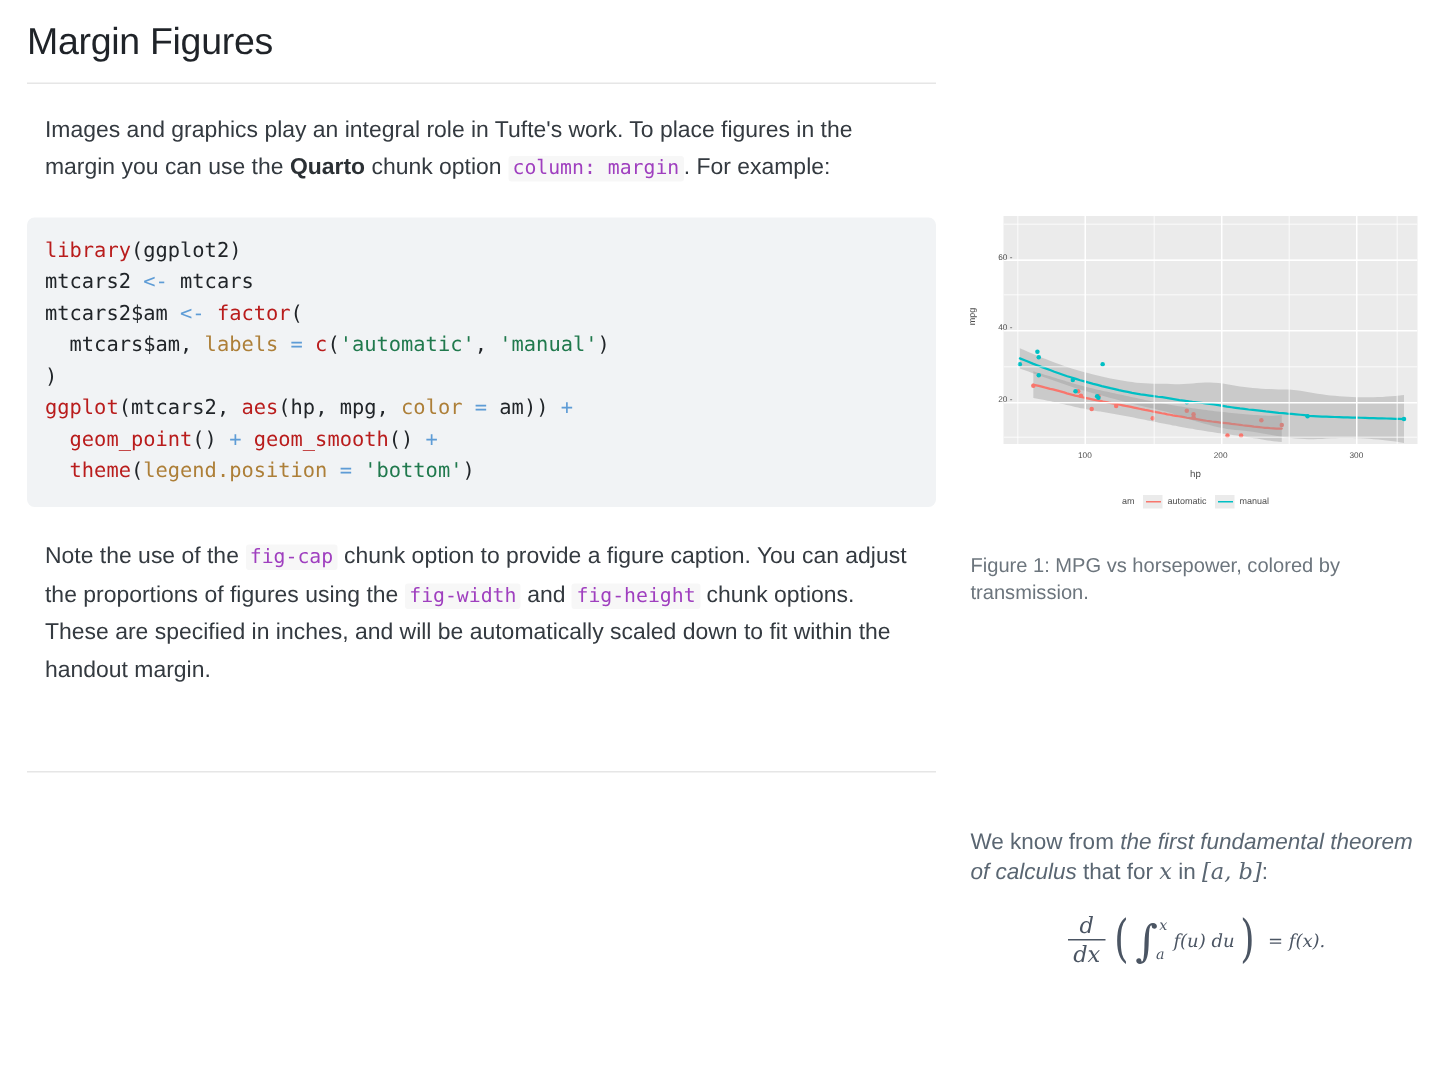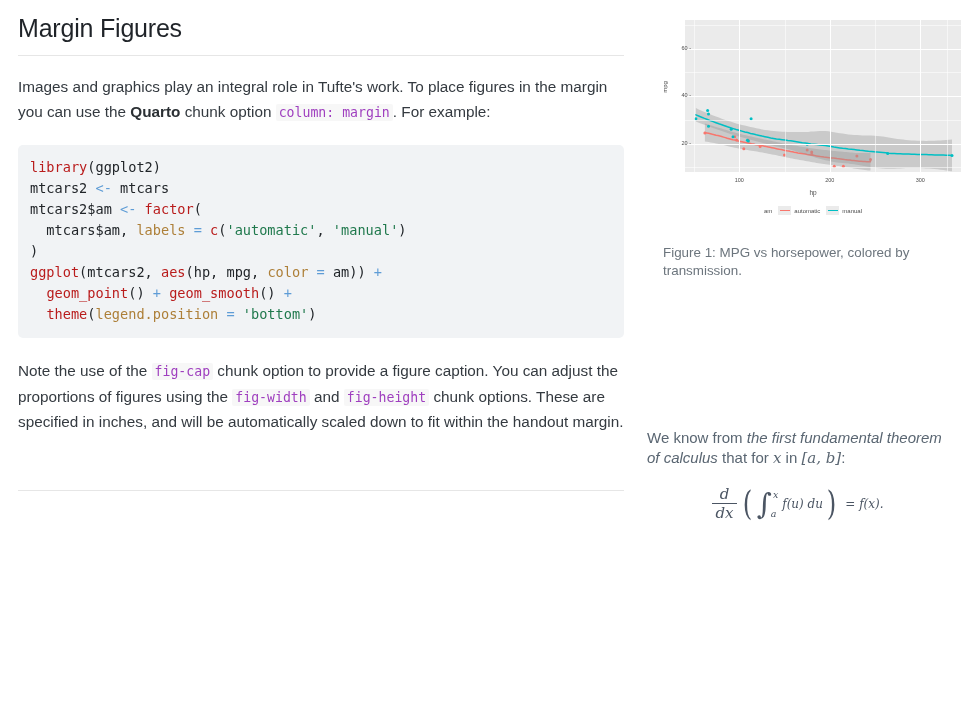--- a/index.html
+++ b/index.html
@@ -48,21 +48,21 @@
   .title-rule {
     height: 1px;
     background: #e6e6e6;
     margin-top: 11px;
   }
 
   
   p.body-text {
     font-size: 15.3px;
     line-height: 24.5px;
-    margin: 0;
+    margin: 12px;
     color: #343a40;
   }
   b, strong { font-weight: 700; color: #2b3034; }
 
   
   code.inline {
     font-family: "DejaVu Sans Mono", "Liberation Mono", monospace;
     font-size: 13.2px;
     color: #9f3fbf;
     background: #f7f7f7;
@@ -266,21 +266,21 @@
     <p class="body-text" style="margin-top:21px;"><span>Note the use of the </span><code class="inline">fig-cap</code><span> chunk option to provide a figure caption. You can adjust the proportions of figures using the </span><code class="inline">fig-width</code><span> and </span><code class="inline">fig-height</code><span> chunk options. These are specified in inches, and will be automatically scaled down to fit within the handout margin.</span></p>
 
     <div style="margin-top:55px;">
       <div class="title-rule"></div>
     </div>
 
   </div>
 
   <div class="margin-col">
 
-    <figure style="margin:16px; " class="figure-wrap">
+    <figure style="margin:0; padding-top:140px;" class="figure-wrap">
       <div class="ggplot" id="gg">
         <div class="gg-panel" id="gg-panel"><div class="gg-grid-minor-x" style="left: 262.426px;"></div><div class="gg-grid-minor-x" style="left: 190.033px;"></div><div class="gg-grid-minor-x" style="left: 99.541px;"></div><div class="gg-grid-minor-x" style="left: 9.04918px;"></div><div class="gg-grid-major-x" style="left: 235.279px;"></div><div class="gg-grid-major-x" style="left: 144.787px;"></div><div class="gg-grid-major-x" style="left: 54.2951px;"></div><div class="gg-grid-minor-y" style="top: 4.75px;"></div><div class="gg-grid-minor-y" style="top: 28.5px;"></div><div class="gg-grid-minor-y" style="top: 52.25px;"></div><div class="gg-grid-minor-y" style="top: 99.75px;"></div><div class="gg-grid-minor-y" style="top: 147.25px;"></div><div class="gg-grid-major-y" style="top: 28.5px;"></div><div class="gg-grid-major-y" style="top: 76px;"></div><div class="gg-grid-major-y" style="top: 123.5px;"></div>
           <svg id="gg-svg" width="276" height="152" viewBox="0 0 276 152">
               <path d="M19.9,103.5 L21.8,104.1 L23.6,104.7 L25.5,105.2 L27.4,105.8 L29.2,106.4 L31.1,106.9 L32.9,107.5 L34.8,108.0 L36.7,108.6 L38.5,109.2 L40.4,109.7 L42.2,110.3 L44.1,110.9 L46.0,111.5 L47.8,112.0 L49.7,112.5 L51.5,113.0 L53.4,113.5 L55.3,114.0 L57.1,114.5 L59.0,114.9 L60.8,115.3 L62.7,115.8 L64.6,116.2 L66.4,116.6 L68.3,117.0 L70.1,117.4 L72.0,117.8 L73.9,118.2 L75.7,118.6 L77.6,119.0 L79.4,119.4 L81.3,119.8 L83.2,120.2 L85.0,120.6 L86.9,121.0 L88.8,121.4 L90.6,121.8 L92.5,122.2 L94.3,122.6 L96.2,123.0 L98.1,123.4 L99.9,123.8 L101.8,124.1 L103.6,124.5 L105.5,124.8 L107.4,125.2 L109.2,125.5 L111.1,125.8 L112.9,126.1 L114.8,126.5 L116.7,126.8 L118.5,127.0 L120.4,127.3 L122.2,127.6 L124.1,127.9 L126.0,128.2 L127.8,128.4 L129.7,128.7 L131.5,128.9 L133.4,129.2 L135.3,129.4 L137.1,129.7 L139.0,129.9 L140.9,130.1 L142.7,130.3 L144.6,130.5 L146.4,130.7 L148.3,130.9 L150.2,131.1 L152.0,131.3 L153.9,131.5 L155.7,131.6 L157.6,131.8 L159.5,132.0 L161.3,132.1 L163.2,132.3 L165.0,132.5 L166.9,132.6 L168.8,132.7 L170.6,132.9 L172.5,133.0 L174.3,133.0 L176.2,133.1 L178.1,133.1 L179.9,133.1 L181.8,133.0 L183.6,132.9 L185.5,132.8 L185.5,150.6 L183.6,150.5 L181.8,150.3 L179.9,150.1 L178.1,149.8 L176.2,149.6 L174.3,149.3 L172.5,149.0 L170.6,148.7 L168.8,148.4 L166.9,148.1 L165.0,147.8 L163.2,147.5 L161.3,147.2 L159.5,146.9 L157.6,146.7 L155.7,146.4 L153.9,146.1 L152.0,145.9 L150.2,145.6 L148.3,145.3 L146.4,145.1 L144.6,144.8 L142.7,144.6 L140.9,144.3 L139.0,144.0 L137.1,143.8 L135.3,143.5 L133.4,143.2 L131.5,142.9 L129.7,142.6 L127.8,142.3 L126.0,141.9 L124.1,141.6 L122.2,141.3 L120.4,141.0 L118.5,140.6 L116.7,140.3 L114.8,139.9 L112.9,139.6 L111.1,139.2 L109.2,138.9 L107.4,138.5 L105.5,138.2 L103.6,137.8 L101.8,137.4 L99.9,137.0 L98.1,136.7 L96.2,136.3 L94.3,135.9 L92.5,135.5 L90.6,135.1 L88.8,134.8 L86.9,134.4 L85.0,134.0 L83.2,133.7 L81.3,133.3 L79.4,133.0 L77.6,132.6 L75.7,132.3 L73.9,132.0 L72.0,131.6 L70.1,131.3 L68.3,131.0 L66.4,130.7 L64.6,130.4 L62.7,130.1 L60.8,129.8 L59.0,129.5 L57.1,129.1 L55.3,128.8 L53.4,128.4 L51.5,128.1 L49.7,127.7 L47.8,127.3 L46.0,126.9 L44.1,126.4 L42.2,126.0 L40.4,125.5 L38.5,125.1 L36.7,124.6 L34.8,124.2 L32.9,123.8 L31.1,123.4 L29.2,123.1 L27.4,122.7 L25.5,122.4 L23.6,122.0 L21.8,121.7 L19.9,121.4 Z" fill="#999999" fill-opacity="0.4"></path>
               <path d="M19.9,112.5 L21.8,112.9 L23.6,113.3 L25.5,113.8 L27.4,114.3 L29.2,114.7 L31.1,115.2 L32.9,115.6 L34.8,116.1 L36.7,116.6 L38.5,117.1 L40.4,117.6 L42.2,118.2 L44.1,118.7 L46.0,119.2 L47.8,119.7 L49.7,120.1 L51.5,120.6 L53.4,121.0 L55.3,121.4 L57.1,121.8 L59.0,122.2 L60.8,122.6 L62.7,122.9 L64.6,123.3 L66.4,123.7 L68.3,124.0 L70.1,124.4 L72.0,124.7 L73.9,125.1 L75.7,125.4 L77.6,125.8 L79.4,126.2 L81.3,126.6 L83.2,126.9 L85.0,127.3 L86.9,127.7 L88.8,128.1 L90.6,128.5 L92.5,128.9 L94.3,129.3 L96.2,129.6 L98.1,130.0 L99.9,130.4 L101.8,130.8 L103.6,131.1 L105.5,131.5 L107.4,131.8 L109.2,132.2 L111.1,132.5 L112.9,132.9 L114.8,133.2 L116.7,133.5 L118.5,133.8 L120.4,134.1 L122.2,134.5 L124.1,134.8 L126.0,135.1 L127.8,135.3 L129.7,135.6 L131.5,135.9 L133.4,136.2 L135.3,136.5 L137.1,136.7 L139.0,137.0 L140.9,137.2 L142.7,137.4 L144.6,137.7 L146.4,137.9 L148.3,138.1 L150.2,138.3 L152.0,138.6 L153.9,138.8 L155.7,139.0 L157.6,139.2 L159.5,139.5 L161.3,139.7 L163.2,139.9 L165.0,140.1 L166.9,140.4 L168.8,140.6 L170.6,140.8 L172.5,141.0 L174.3,141.2 L176.2,141.3 L178.1,141.5 L179.9,141.6 L181.8,141.7 L183.6,141.7 L185.5,141.7" fill="none" stroke="#F8766D" stroke-width="1.5" stroke-linecap="round"></path>
               <circle cx="19.9" cy="113.1" r="1.5" fill="#F8766D"></circle>
               <circle cx="49.8" cy="116.8" r="1.5" fill="#F8766D"></circle>
               <circle cx="51.6" cy="119.9" r="1.5" fill="#F8766D"></circle>
               <circle cx="58.8" cy="128.7" r="1.5" fill="#F8766D"></circle>
               <circle cx="63.3" cy="120.2" r="1.5" fill="#F8766D"></circle>

